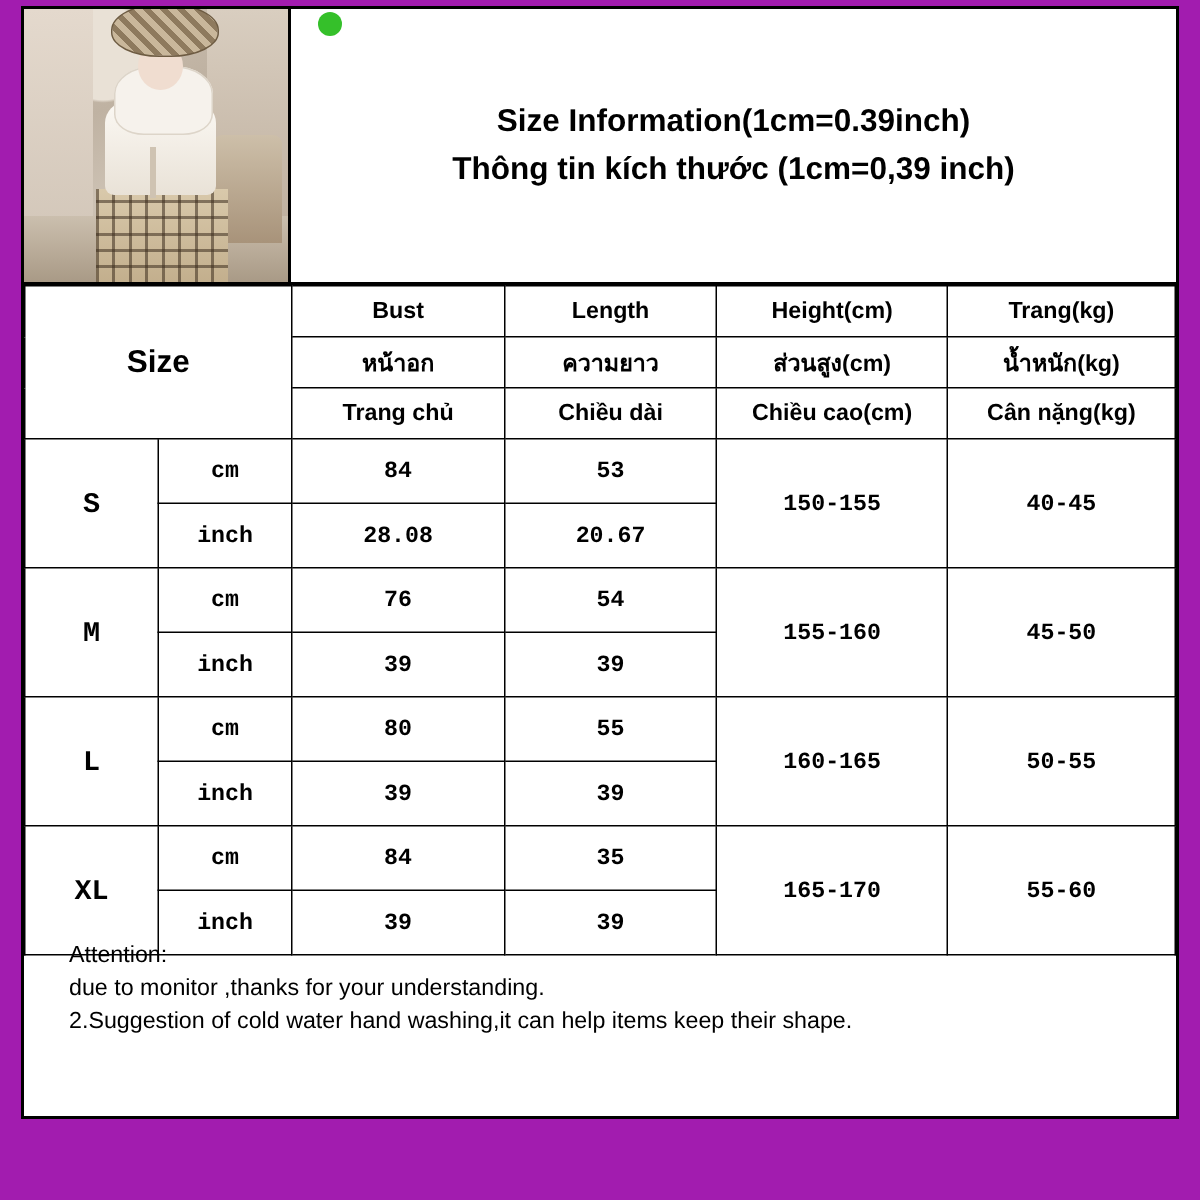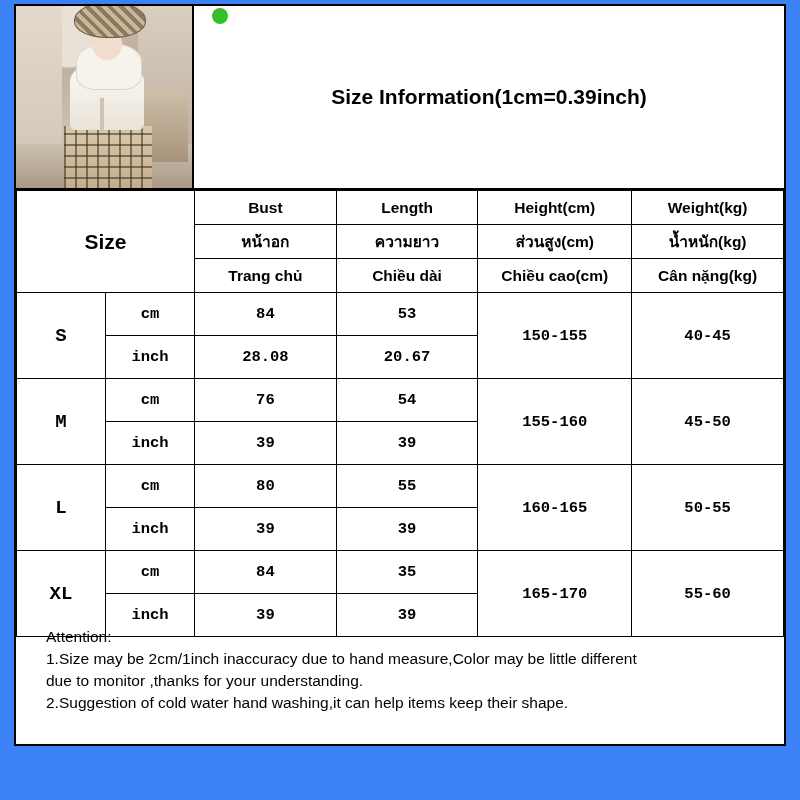--- a/index.html
+++ b/index.html
@@ -11,21 +11,21 @@
     width: 800px;
     height: 800px;
     font-family: "Liberation Sans", sans-serif;
     color: #000000;
     overflow: hidden;
   }
   .page {
     position: relative;
     width: 800px;
     height: 800px;
-    background: #3b82f6;
+    background: #a21caf;
     box-sizing: border-box;
   }
   .sheet {
     position: absolute;
     left: 14px;
     top: 4px;
     width: 772px;
     height: 742px;
     border: 2px solid #000;
     box-sizing: border-box;
@@ -167,20 +167,21 @@
           <div class="ph-skirt"></div>
           <div class="ph-top"></div>
           <div class="ph-tie"></div>
           <div class="ph-scarf"></div>
           <div class="ph-face"></div>
           <div class="ph-hat"></div>
         </div>
       </div>
       <div class="title-cell">
         <div class="title-line">Size Information(1cm=0.39inch)</div>
+        <div class="title-line">Thông tin kích thước (1cm=0,39 inch)</div>
       </div>
     </div>
     <div class="badge-dot"></div>
 
     <table class="size-table">
       <colgroup>
         <col class="col-size">
           <col class="col-unit">
           <col class="col-bust">
         <col class="col-length">
@@ -189,21 +190,21 @@
       </colgroup>
       <tbody>
 
         <tr>
           <td class="hdr-cell no-left" rowspan="3" colspan="2">
             <span class="size-word">Size</span>
           </td>
           <td class="hdr-cell">Bust</td>
           <td class="hdr-cell">Length</td>
           <td class="hdr-cell">Height(cm)</td>
-          <td class="hdr-cell no-right">Weight(kg)</td>
+          <td class="hdr-cell no-right">Trang(kg)</td>
         </tr>
         <tr>
           <td class="hdr-cell">หน้าอก</td>
           <td class="hdr-cell">ความยาว</td>
           <td class="hdr-cell">ส่วนสูง(cm)</td>
           <td class="hdr-cell no-right">น้ำหนัก(kg)</td>
         </tr>
         <tr>
           <td class="hdr-cell">Trang chủ</td>
           <td class="hdr-cell">Chiều dài</td>
@@ -273,17 +274,16 @@
           <td class="data-cell no-bottom">inch</td>
           <td class="data-cell no-bottom">39</td>
           <td class="data-cell no-bottom">39</td>
         </tr>
       </tbody>
     </table>
   </div>
 
   <div class="attention">
     <p>Attention:</p>
-    <p>1.Size may be 2cm/1inch inaccuracy due to hand measure,Color may be little different</p>
     <p>due to monitor ,thanks for your understanding.</p>
     <p>2.Suggestion of cold water hand washing,it can help items keep their shape.</p>
   </div>
 </div>
 
 </body></html>

